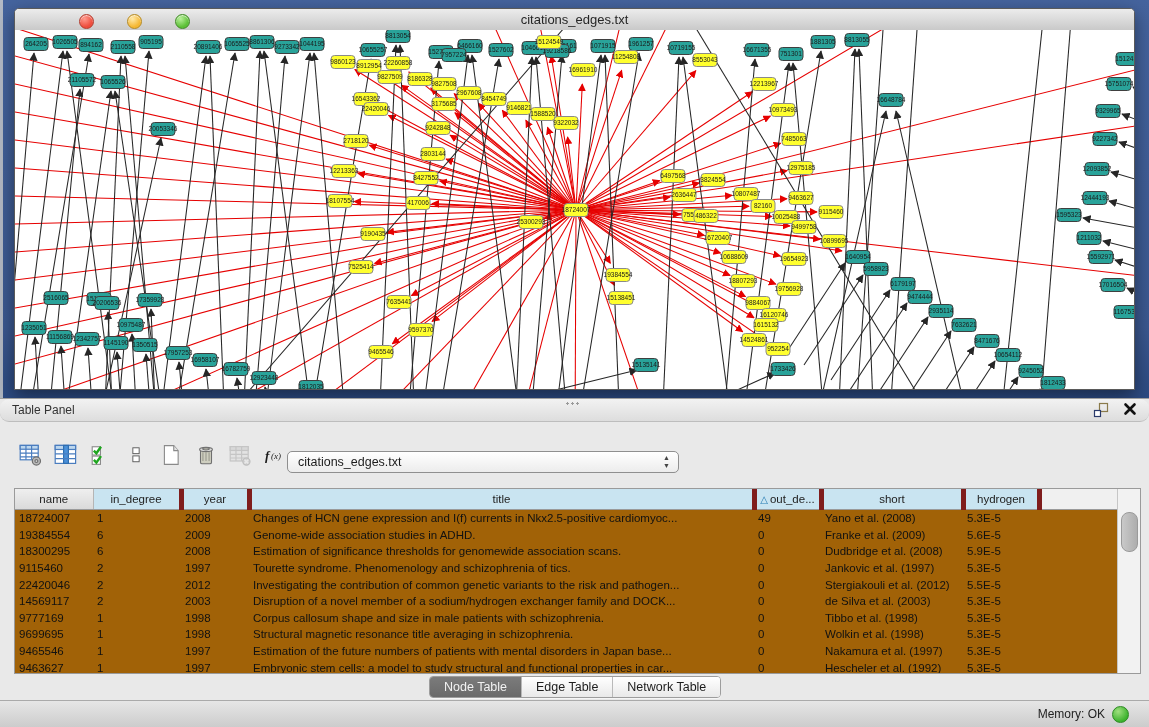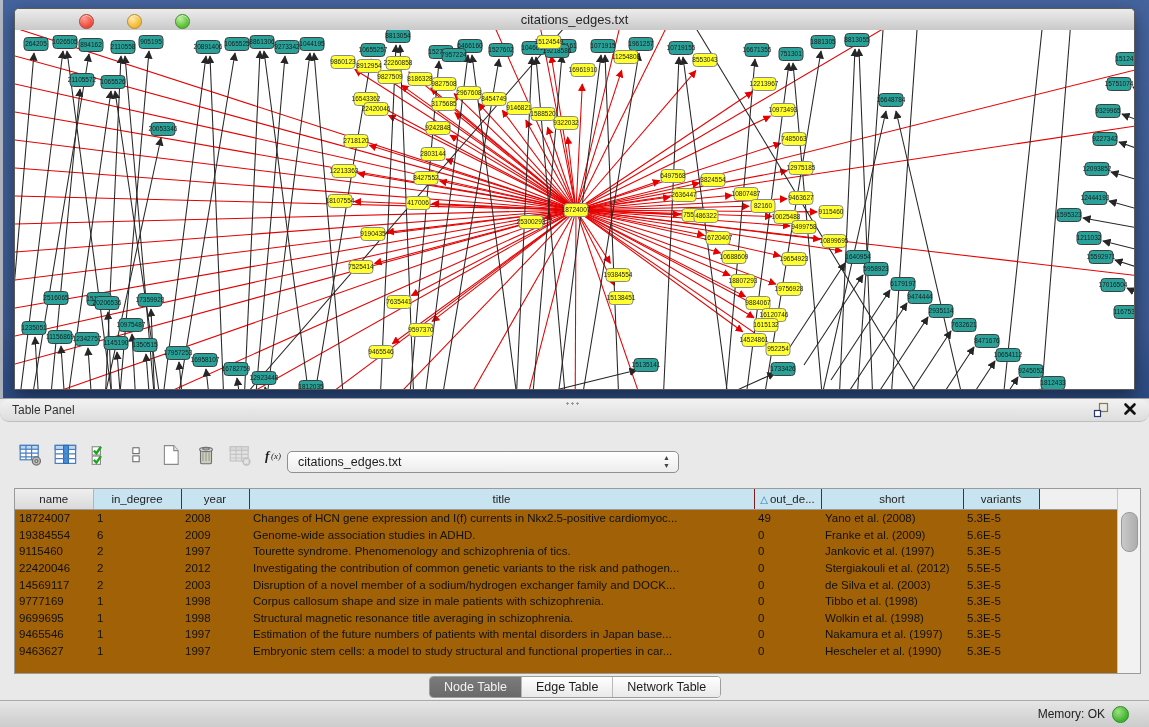--- a/index.html
+++ b/index.html
@@ -38,21 +38,21 @@
   .tbicon:first-child{margin-left:18px;}
   .tbicon.disabled{opacity:.45;}
   .combo{position:absolute;left:287px;top:52px;width:392px;height:22px;border:1px solid #8f8f8f;border-radius:5px;
       background:linear-gradient(#ffffff,#ececec);box-sizing:border-box;font-size:12.5px;color:#1c1c1c;}
   .combo .cval{position:absolute;left:10px;top:3px;}
   .combo .stepper{position:absolute;right:8px;top:2px;font-size:7px;line-height:8px;color:#444;text-align:center;}
 
   .dtable{position:absolute;left:14px;top:89px;width:1127px;height:186px;border:1px solid #9a9a9a;
       background:#a16207;box-sizing:border-box;overflow:hidden;}
   table.grid{border-collapse:collapse;table-layout:fixed;width:1103px;font-size:11.5px;color:#111;}
-  table.grid th{height:20px;background:#c9e4f1;border-right:1px solid #7f1d1d;border-bottom:1px solid #9a9a9a;
+  table.grid th{height:20px;background:#c9e4f1;border-right:5px solid #7f1d1d;border-bottom:1px solid #9a9a9a;
       font-weight:normal;font-size:11.5px;color:#222;text-align:center;padding:0 3px;overflow:hidden;white-space:nowrap;}
   table.grid th.namecol{background:linear-gradient(#efefef,#dadada);border-right:1px solid #b5b5b5;}
   table.grid th.filler{background:#f0f0f0;border-right:none;}
   table.grid td{height:16.6px;padding:0 4px;overflow:hidden;white-space:nowrap;text-overflow:clip;}
   .sortglyph{color:#2a7fb5;font-size:10px;margin-right:2px;}
   .vscroll{position:absolute;right:0;top:0;width:22px;height:184px;background:#f2f2f2;border-left:1px solid #c6c6c6;}
   .vthumb{position:absolute;left:3px;top:23px;width:15px;height:38px;border-radius:8px;
       background:linear-gradient(90deg,#c9c9c9,#adadad);border:1px solid #9a9a9a;}
 
   .tabs{position:absolute;left:429px;top:277px;height:20px;display:flex;border:1px solid #9d9d9d;border-radius:4px;
@@ -634,21 +634,21 @@
           <col style="width:79px">
       </colgroup>
       <thead>
           <tr id="gridhead">
             <th class="namecol">name</th>
             <th>in_degree</th>
             <th>year</th>
             <th>title</th>
             <th><span class="sortglyph">△</span>out_de...</th>
             <th>short</th>
-            <th>variants</th>
+            <th>hydrogen</th>
             <th class="filler"></th>
           </tr>
         </thead>
       <tbody id="gridbody">
           <tr>
             <td>18724007</td>
             <td>1</td>
             <td>2008</td>
             <td>Changes of HCN gene expression and I(f) currents in Nkx2.5-positive cardiomyoc...</td>
             <td>49</td>
@@ -660,20 +660,30 @@
             <td>19384554</td>
             <td>6</td>
             <td>2009</td>
             <td>Genome-wide association studies in ADHD.</td>
             <td>0</td>
             <td>Franke et al. (2009)</td>
             <td>5.6E-5</td>
             <td></td>
           </tr>
           <tr>
+            <td>18300295</td>
+            <td>6</td>
+            <td>2008</td>
+            <td>Estimation of significance thresholds for genomewide association scans.</td>
+            <td>0</td>
+            <td>Dudbridge et al. (2008)</td>
+            <td>5.9E-5</td>
+            <td></td>
+          </tr>
+          <tr>
             <td>9115460</td>
             <td>2</td>
             <td>1997</td>
             <td>Tourette syndrome. Phenomenology and schizophrenia of tics.</td>
             <td>0</td>
             <td>Jankovic et al. (1997)</td>
             <td>5.3E-5</td>
             <td></td>
           </tr>
           <tr>
@@ -725,21 +735,21 @@
             <td>Nakamura et al. (1997)</td>
             <td>5.3E-5</td>
             <td></td>
           </tr>
           <tr>
             <td>9463627</td>
             <td>1</td>
             <td>1997</td>
             <td>Embryonic stem cells: a model to study structural and functional properties in car...</td>
             <td>0</td>
-            <td>Hescheler et al. (1990)</td>
+            <td>Hescheler et al. (1992)</td>
             <td>5.3E-5</td>
             <td></td>
           </tr>
         </tbody>
     </table>
     <div class="vscroll">
       <div class="vthumb"></div>
     </div>
   </div>
 

